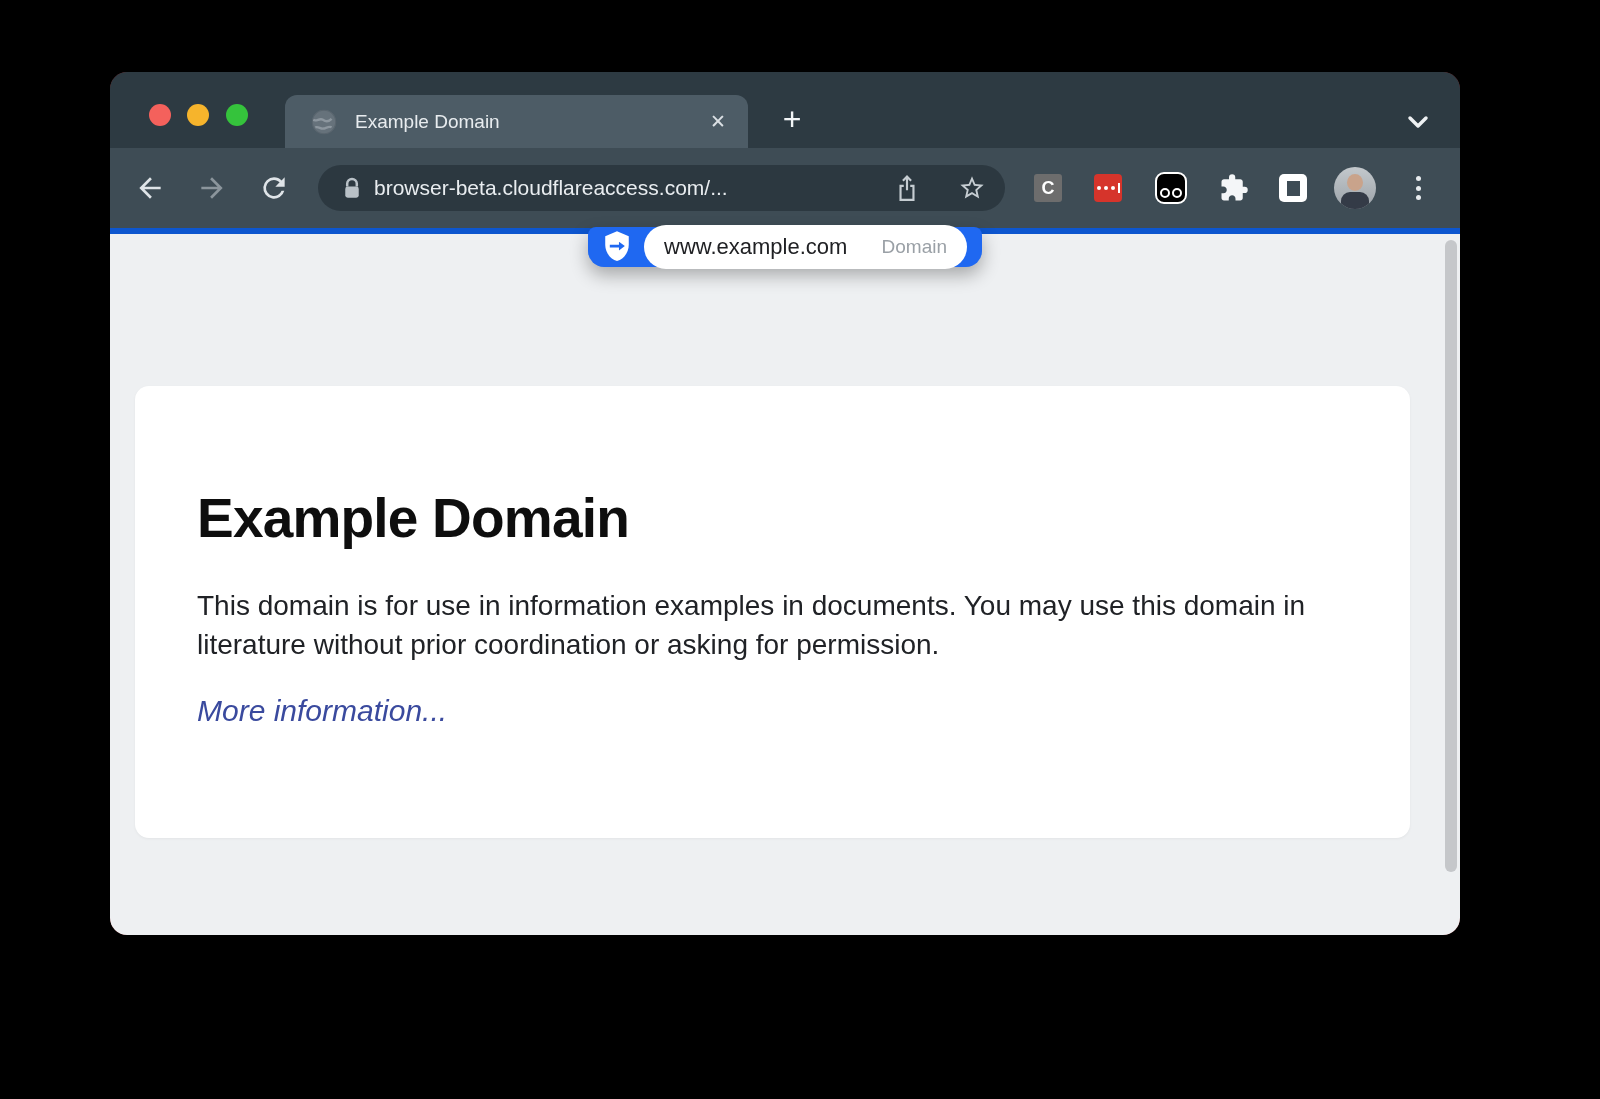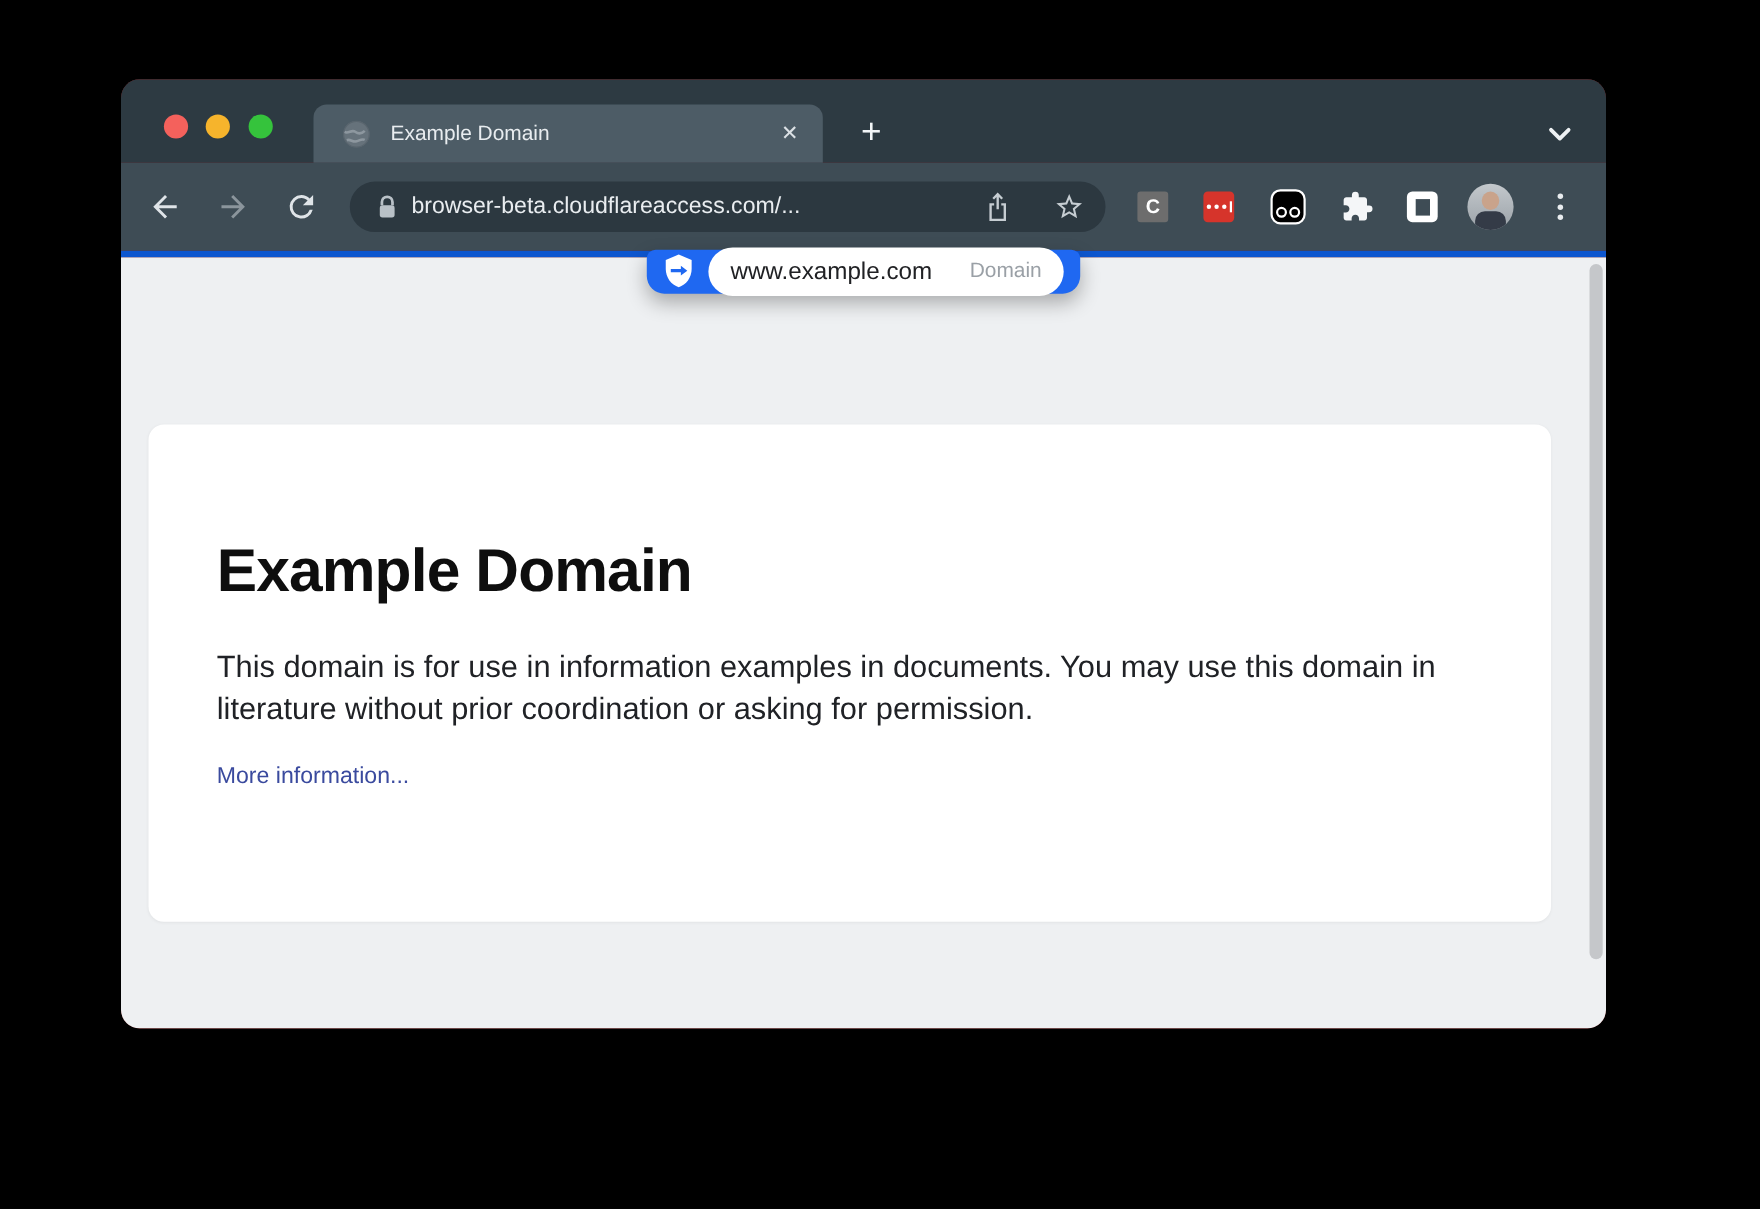--- a/index.html
+++ b/index.html
@@ -76,21 +76,21 @@
   .notify-domain { font-size:22px; color:#202124; }
   .notify-action { margin-left:auto; font-size:19px; color:#9aa0a6; }
 
   
   .page { position:absolute; top:162px; left:0; width:100%; height:701px; background:#eef0f2; }
   .card { position:absolute; left:25px; top:152px; width:1275px; height:452px;
           background:#fff; border-radius:14px; box-shadow:0 1px 3px rgba(0,0,0,.05); }
   .card-inner { padding:0 62px; }
   .page-heading { padding-top:100px; font-size:55px; font-weight:700; color:#0e0e0e; letter-spacing:-0.8px; }
   .page-body { margin-top:36px; font-size:28px; line-height:39px; color:#202226; max-width:1155px; }
-  .page-link { display:inline-block; margin-top:30px; font-size:21px; color:#3a4a9e; text-decoration:none; }
+  .page-link { display:inline-block; margin-top:30px; font-size:30px; color:#3a4a9e; text-decoration:none;font-style:italic; }
 
   .scroll-thumb { position:absolute; right:3px; top:6px; width:12px; height:632px;
                   border-radius:6px; background:#c5c7ca; }
 </style>
 </head>
 <body>
 
 <div class="window">
 
   <div class="titlebar">

